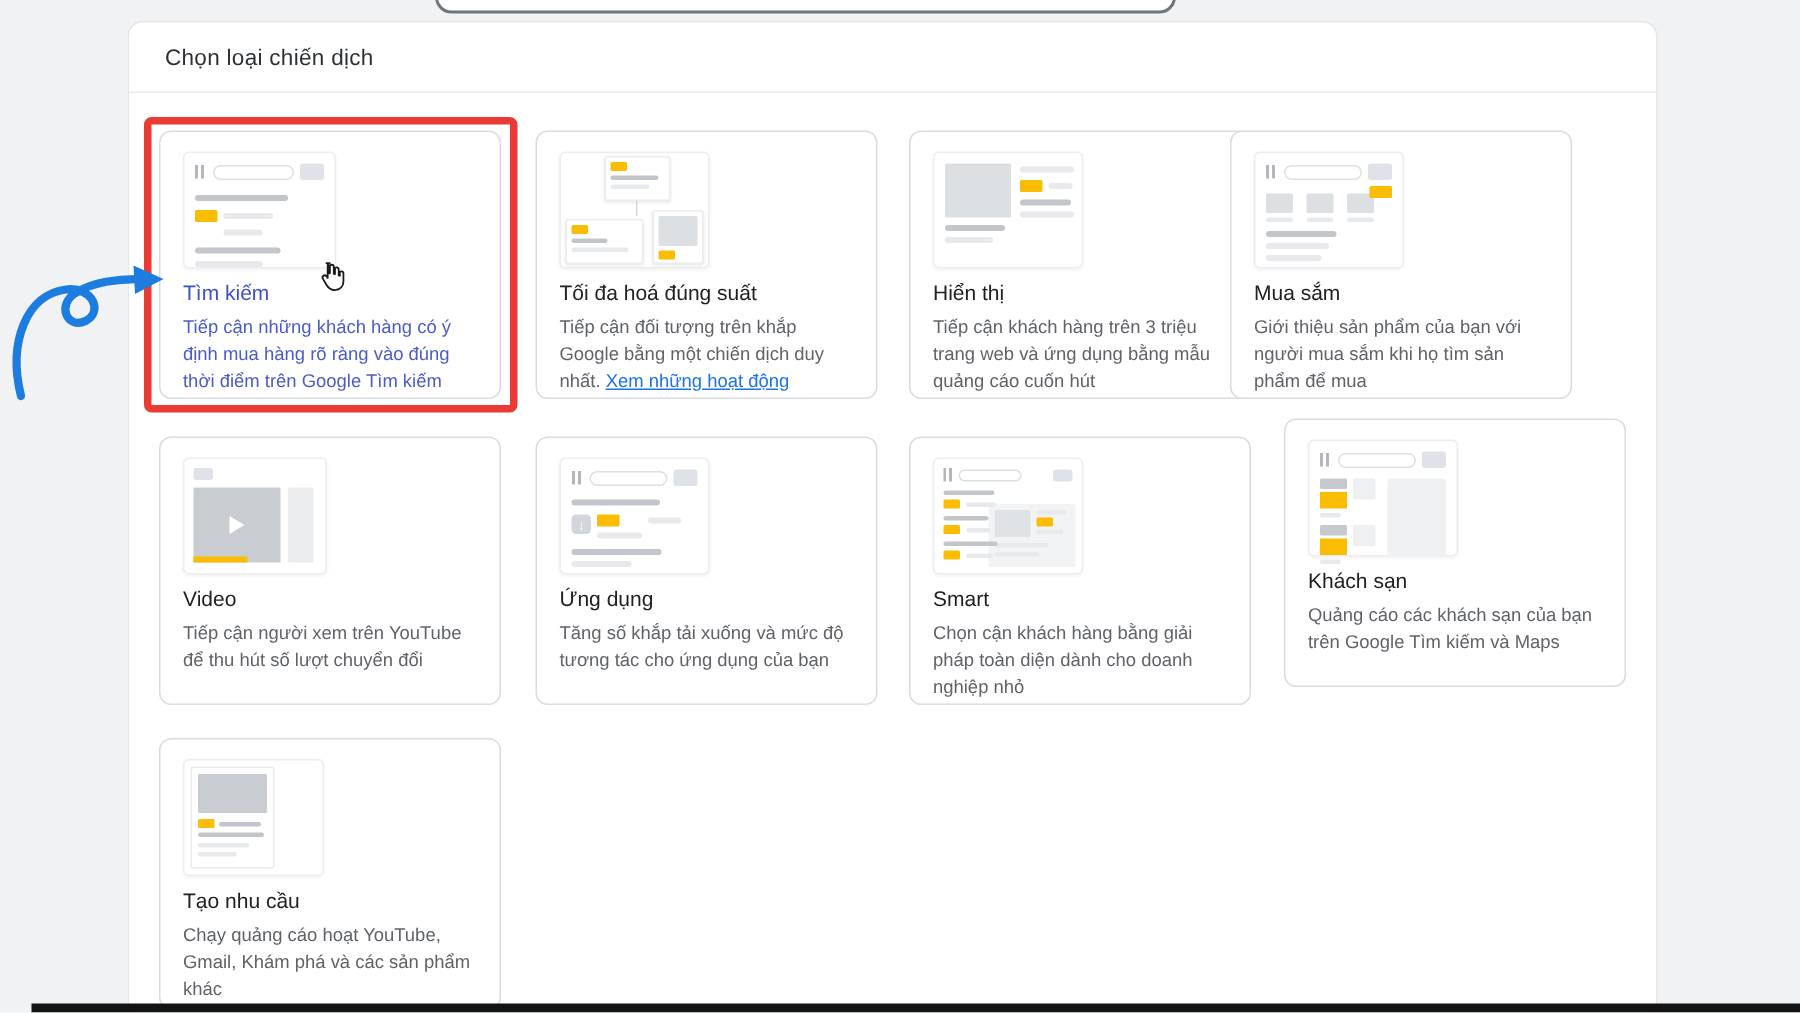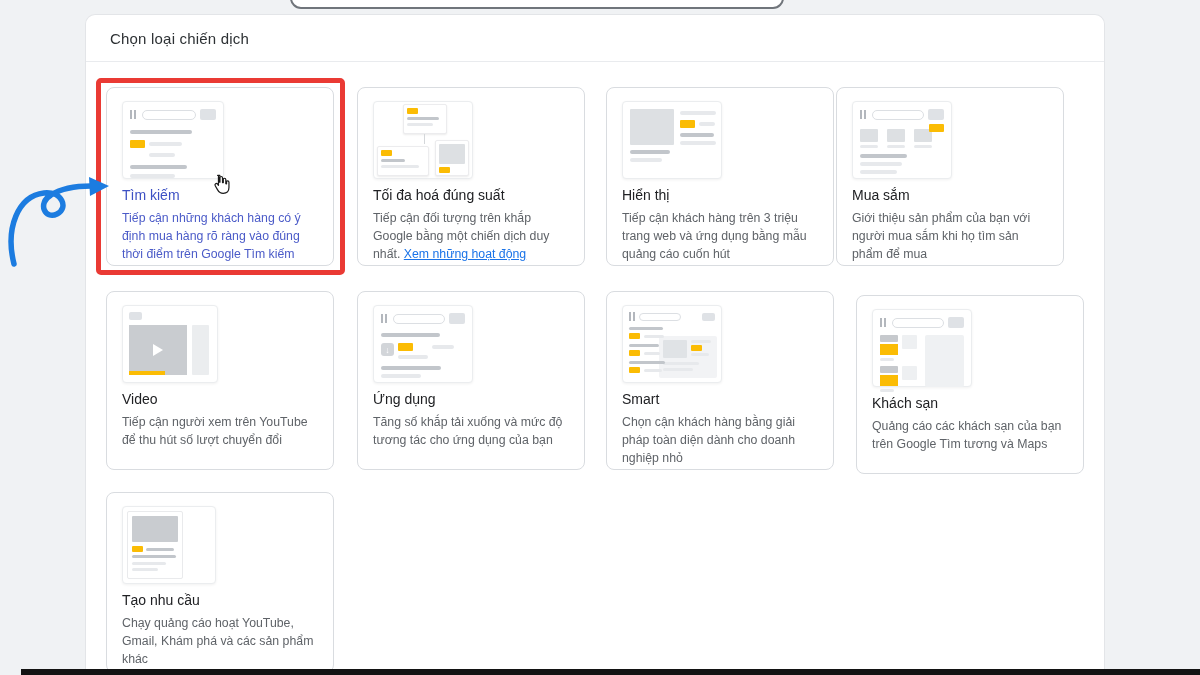--- a/index.html
+++ b/index.html
@@ -137,21 +137,21 @@
             </div>
             <div class="ln" style="width:34px;margin-top:5px"></div>
             <div class="ln lt" style="width:36px;margin-top:4px"></div>
           </div>
         </div>
       </div>
       <div class="card-title">Hiển thị</div>
       <div class="card-desc">Tiếp cận khách hàng trên 3 triệu trang web và ứng dụng bằng mẫu quảng cáo cuốn hút</div>
     </div>
 
-    <div class="card" style="left:750px;top:72px">
+    <div class="card" style="left:734px;top:72px">
       <div class="thumb">
         <div class="trow">
           <span class="glyph"></span>
           <span class="minput"></span>
           <span class="mbtn"></span>
         </div>
         <span class="badge" style="position:absolute;right:7px;top:22px"></span>
         <div class="trow" style="margin-top:9px;gap:9px;align-items:flex-start">
           <div>
             <div class="blk" style="width:18px;height:13px"></div>
@@ -246,21 +246,21 @@
             </div>
           </div>
           <div class="ln lt th" style="width:36px;margin-top:4px"></div>
           <div class="ln lt th" style="width:30px;margin-top:3px"></div>
         </div>
       </div>
       <div class="card-title">Smart</div>
       <div class="card-desc">Chọn cận khách hàng bằng giải pháp toàn diện dành cho doanh nghiệp nhỏ</div>
     </div>
 
-    <div class="card" style="left:770px;top:280px">
+    <div class="card" style="left:770px;top:264px">
       <div class="thumb">
         <div class="trow">
           <span class="glyph"></span>
           <span class="minput"></span>
           <span class="mbtn"></span>
         </div>
         <div class="trow" style="margin-top:7px;align-items:flex-start;gap:5px">
           <div style="width:40px">
             <div class="trow" style="align-items:flex-start;gap:4px">
               <div>
@@ -276,21 +276,21 @@
                 <div style="width:18px;height:11px;background:var(--badge-yellow);margin-top:2px"></div>
               </div>
               <div class="blk" style="width:15px;height:14px;background:#eef0f2"></div>
             </div>
             <div class="ln lt th" style="width:14px;margin-top:3px"></div>
           </div>
           <div style="flex:1;height:52px;background:#eff1f3;border-radius:2px"></div>
         </div>
       </div>
       <div class="card-title">Khách sạn</div>
-      <div class="card-desc">Quảng cáo các khách sạn của bạn trên Google Tìm tương và Maps</div>
+      <div class="card-desc">Quảng cáo các khách sạn của bạn trên Google Tìm kiếm và Maps</div>
     </div>
 
     <div class="card" style="left:20px;top:477px;height:181px">
       <div class="thumb" style="width:94px;padding:4px">
         <div style="width:56px;height:68px;border:1px solid #e9eaec;border-radius:2px;background:#fff;padding:4px">
           <div class="blk" style="width:100%;height:26px;background:#c9ccd0"></div>
           <div class="trow" style="margin-top:4px;gap:3px">
             <span class="badge sm"></span>
             <span class="ln th" style="width:28px"></span>
           </div>

